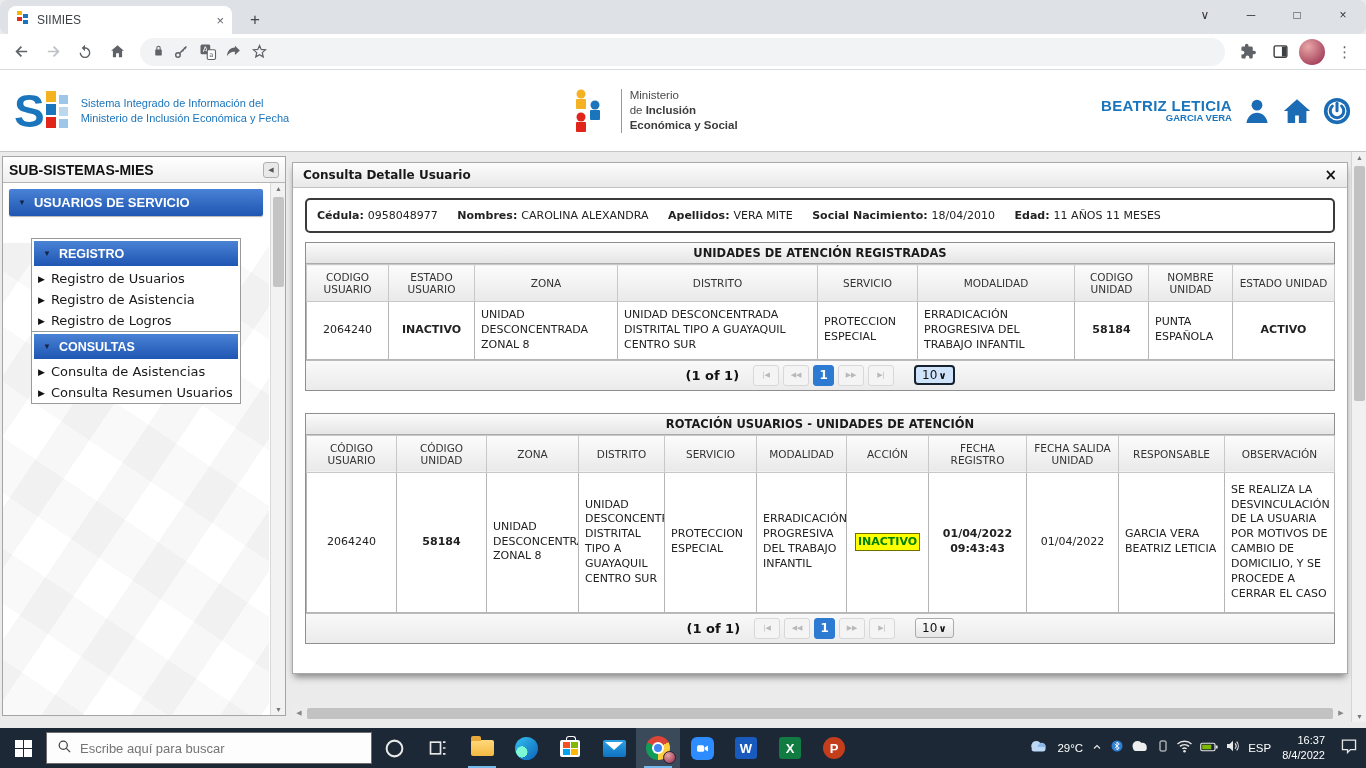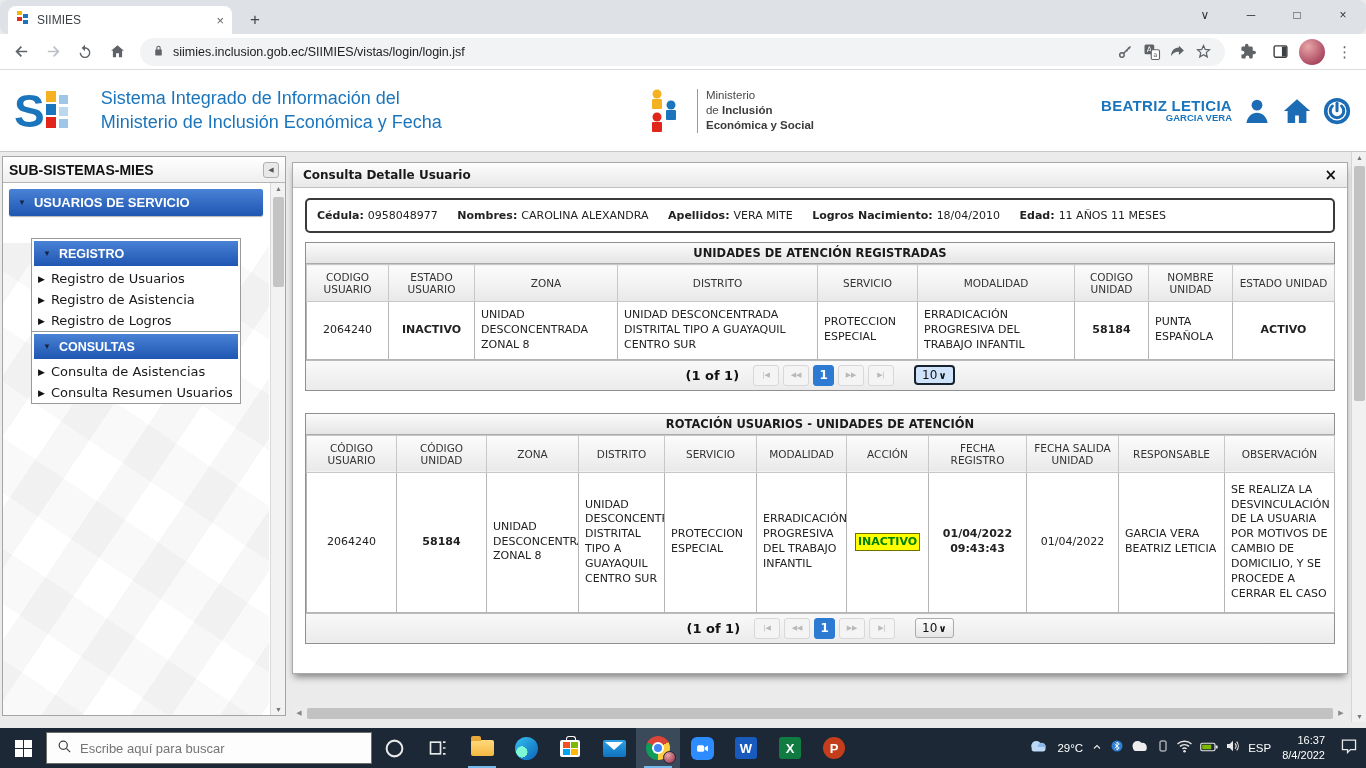--- a/index.html
+++ b/index.html
@@ -28,21 +28,21 @@
   .ab-ic { width:18px; height:18px; flex:none; }
   .avatar { width:26px; height:26px; border-radius:50%; flex:none;
             background:radial-gradient(circle at 35% 30%, #e8a6a6, #a8455f 75%, #6e2340); }
   .dots { font-size:15px; color:#5f6368; padding:0 6px; }
 
   
   .appheader { height:82px; background:#fff; border-bottom:1px solid #c6c6c6; display:flex; align-items:center;
                padding:0 14px; flex:none; }
   .brand { display:flex; align-items:center; }
   .logo-s,.logo-mies { font-size:46px; font-weight:bold; color:#1b75bc; letter-spacing:-2px; line-height:1; }
-  .brand-sub { margin-left:28px; color:#1b75bc; font-size:18px; line-height:1.3; }
+  .brand-sub { margin-left:8px; color:#1b75bc; font-size:11px; line-height:1.3; }
   .ministry { display:flex; align-items:center; gap:8px; margin-left:auto; margin-right:auto;
               transform:translateX(-40px); }
   .min-div { width:1px; height:44px; background:#9a9a9a; }
   .min-text { font-size:11.5px; color:#4a4a49; line-height:1.3; }
   .min-text .mb { font-weight:bold; color:#3c3c3b; }
   .userbox { display:flex; align-items:center; gap:10px; }
   .username { text-align:right; color:#1b75bc; line-height:1.05; }
   .username .n1 { font-size:15px; font-weight:bold; letter-spacing:.3px; }
   .username .n2 { font-size:9.5px; font-weight:bold; }
   .hicon { width:30px; height:30px; }
@@ -220,21 +220,20 @@
       <svg width="17" height="17" viewBox="0 0 24 24" fill="#5f6368">
           <path d="M12 3L3 11h2.5v9H10v-5.5h4V20h4.5v-9H21z"></path>
         </svg>
     </span>
     <div class="addressbar">
       <span>
         <svg width="13" height="13" viewBox="0 0 24 24" fill="#5f6368">
             <path d="M8 10V7a4 4 0 018 0v3h1a1 1 0 011 1v9a1 1 0 01-1 1H7a1 1 0 01-1-1v-9a1 1 0 011-1h1zm2 0h4V7a2 2 0 00-4 0v3z"></path>
           </svg>
       </span>
-      <span class="url">siimies.inclusion.gob.ec/SIIMIES/vistas/login/login.jsf</span>
       <span class="ab-ic">
         <svg width="17" height="17" viewBox="0 0 24 24">
             <circle cx="7" cy="17" r="3.2" fill="none" stroke="#5f6368" stroke-width="2"></circle>
             <path d="M9.4 14.6L19 5m-3.4 1.4l2.1 2.1m-5 .9l2.1 2.1" stroke="#5f6368" stroke-width="2" fill="none"></path>
           </svg>
       </span>
       <span class="ab-ic">
         <svg width="18" height="18" viewBox="0 0 24 24">
             <rect x="2" y="2" width="13" height="13" rx="2" fill="#5f6368"></rect>
             <text x="8.5" y="12.5" font-size="10" fill="#fff" text-anchor="middle" font-family="DejaVu Sans">A</text>
@@ -386,21 +385,21 @@
     <div class="main-panel">
       <div class="panel-titlebar">
         <span class="t">Consulta Detalle Usuario</span>
         <span class="panel-close">×</span>
       </div>
 
       <div class="info-box">
         <span class="lbl">Cédula:</span><span class="val">0958048977</span>
         <span class="lbl">Nombres:</span><span class="val">CAROLINA ALEXANDRA</span>
         <span class="lbl">Apellidos:</span><span class="val">VERA MITE</span>
-        <span class="lbl">Logros Nacimiento:</span><span class="val">18/04/2010</span>
+        <span class="lbl">Social Nacimiento:</span><span class="val">18/04/2010</span>
         <span class="lbl">Edad:</span><span class="val">11 AÑOS 11 MESES</span>
       </div>
 
       <div class="tablebox">
         <div class="tbl-title">UNIDADES DE ATENCIÓN REGISTRADAS</div>
         <table class="t1">
           <colgroup>
               <col style="width:82px">
               <col style="width:86px">
               <col style="width:143px">

